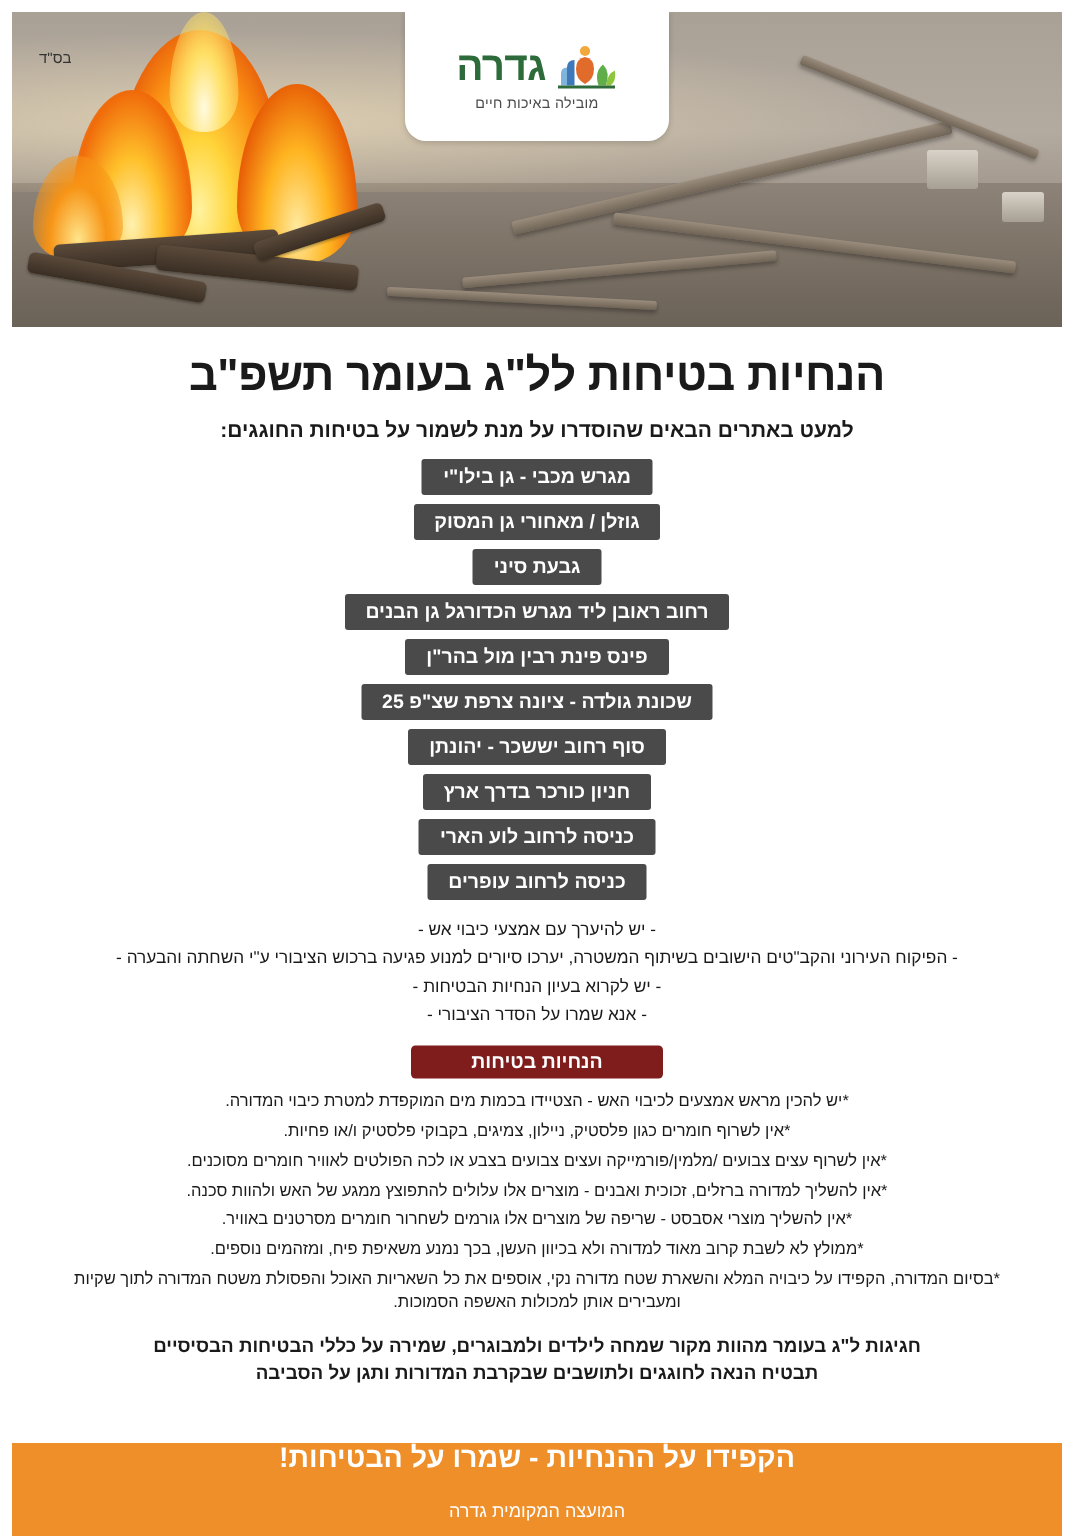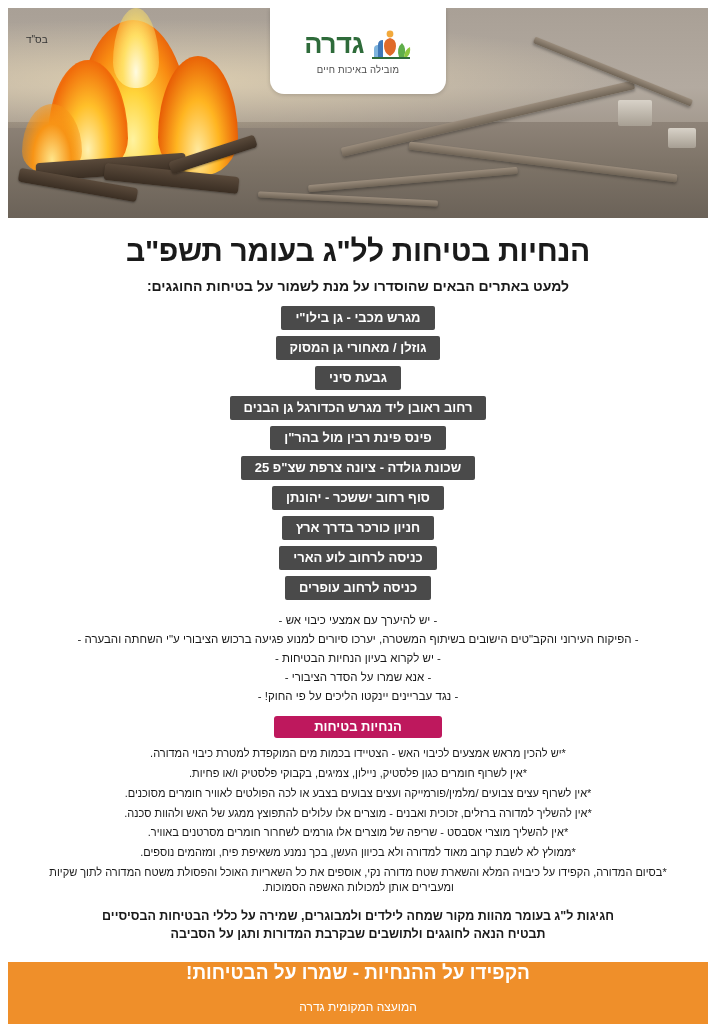--- a/index.html
+++ b/index.html
@@ -130,21 +130,21 @@
 
   .notes{margin:10px 0 14px;}
   .notes p{
     font-size:11.5px;
     font-weight:normal;
     margin:0 0 7px;
   }
 
   .section-badge{
     display:inline-block;
-    background:#be185d;
+    background:#7f1d1d;
     color:#fff;
     font-size:13px;
     font-weight:bold;
     padding:3px 40px 4px;
     border-radius:3px;
     margin-bottom:8px;
   }
   .rules{margin:0 0 14px;}
   .rules p{
     font-size:11px;
@@ -240,21 +240,20 @@
       <span class="place">חניון כורכר בדרך ארץ</span>
       <span class="place">כניסה לרחוב לוע הארי</span>
       <span class="place">כניסה לרחוב עופרים</span>
     </div>
 
     <div class="notes">
       <p>- יש להיערך עם אמצעי כיבוי אש -</p>
       <p>- הפיקוח העירוני והקב"טים הישובים בשיתוף המשטרה, יערכו סיורים למנוע פגיעה ברכוש הציבורי ע"י השחתה והבערה -</p>
       <p>- יש לקרוא בעיון הנחיות הבטיחות -</p>
       <p>- אנא שמרו על הסדר הציבורי -</p>
-      <p>- נגד עבריינים יינקטו הליכים על פי החוק! -</p>
     </div>
 
     <div class="section-badge">הנחיות בטיחות</div>
 
     <div class="rules">
       <p>*יש להכין מראש אמצעים לכיבוי האש - הצטיידו בכמות מים המוקפדת למטרת כיבוי המדורה.</p>
       <p>*אין לשרוף חומרים כגון פלסטיק, ניילון, צמיגים, בקבוקי פלסטיק ו/או פחיות.</p>
       <p>*אין לשרוף עצים צבועים /מלמין/פורמייקה ועצים צבועים בצבע או לכה הפולטים לאוויר חומרים מסוכנים.</p>
       <p>*אין להשליך למדורה ברזלים, זכוכית ואבנים - מוצרים אלו עלולים להתפוצץ ממגע של האש ולהוות סכנה.</p>
       <p>*אין להשליך מוצרי אסבסט - שריפה של מוצרים אלו גורמים לשחרור חומרים מסרטנים באוויר.</p>

